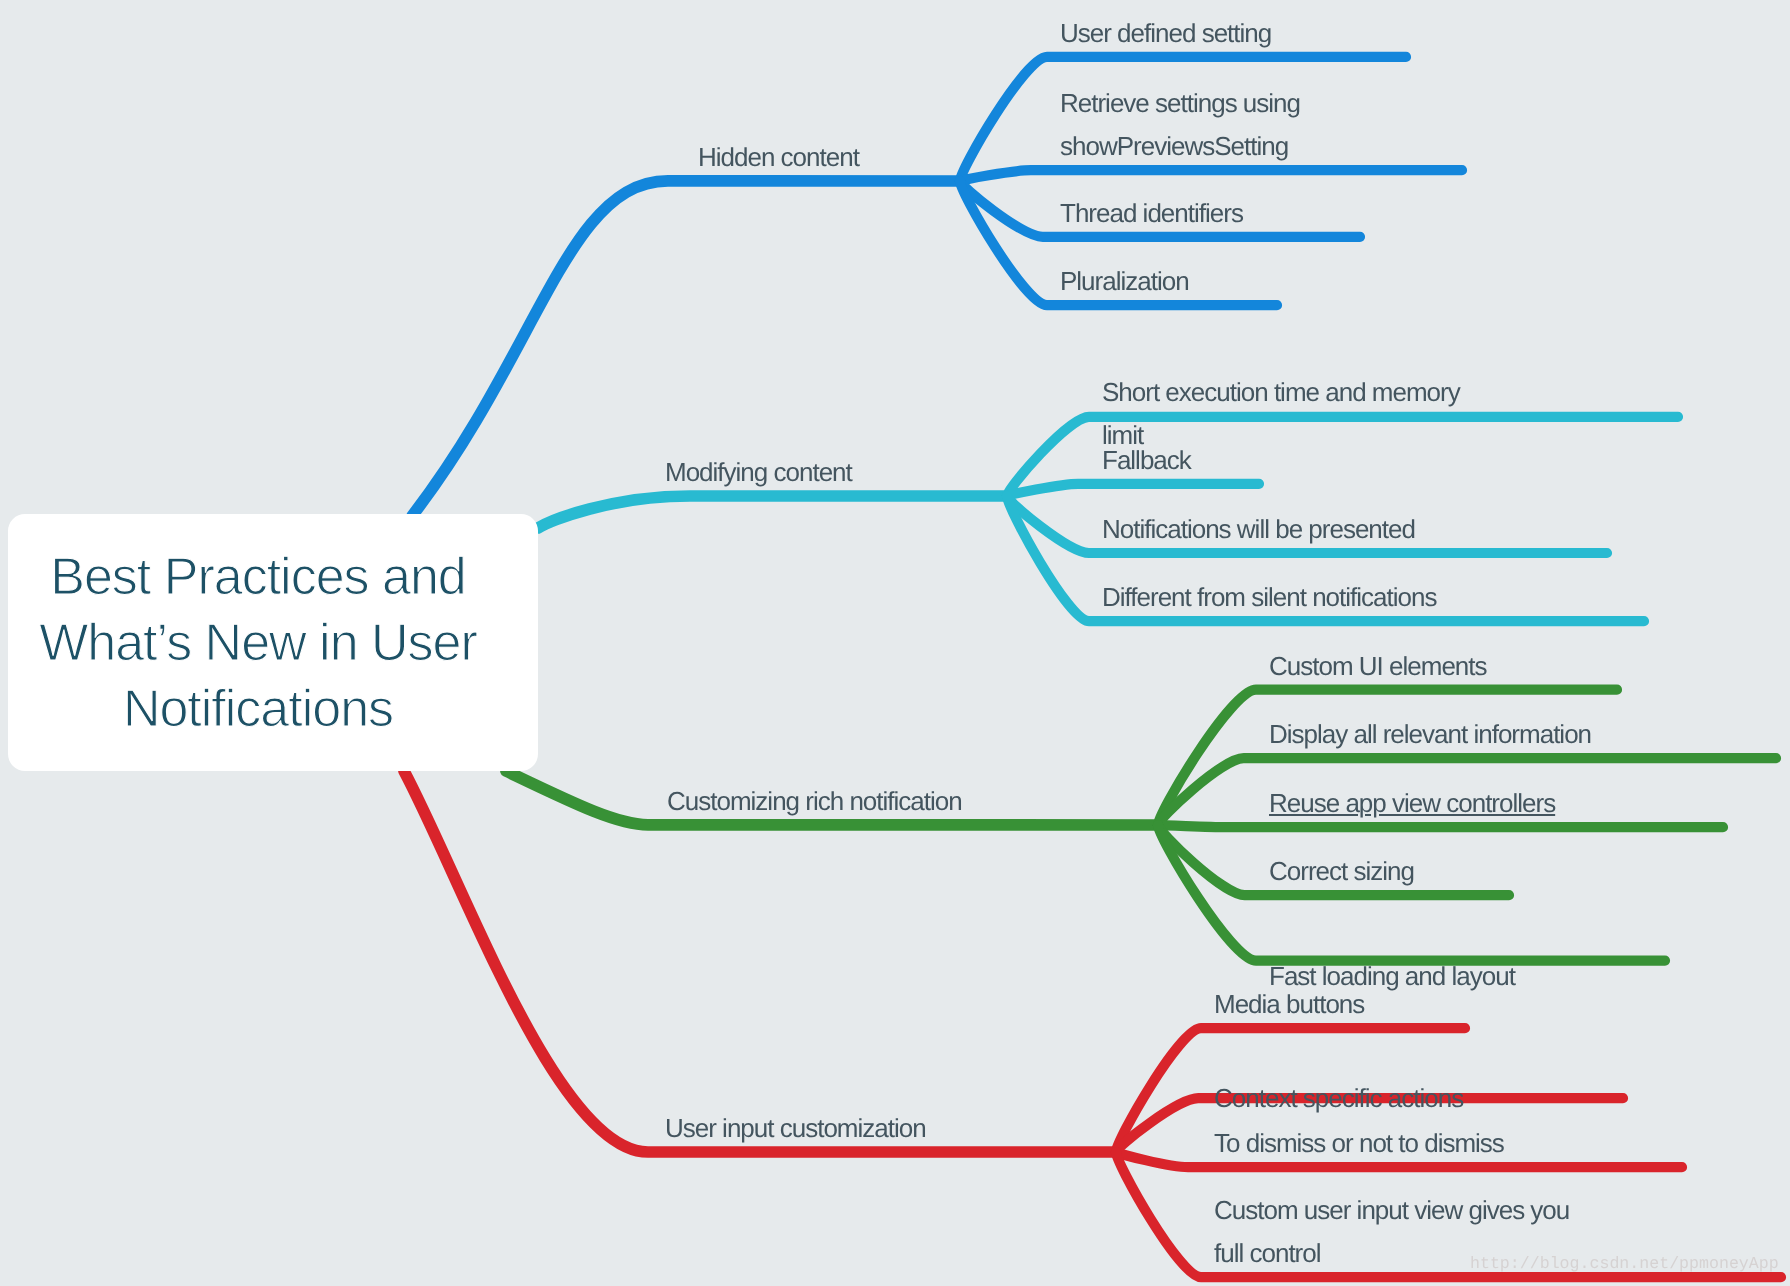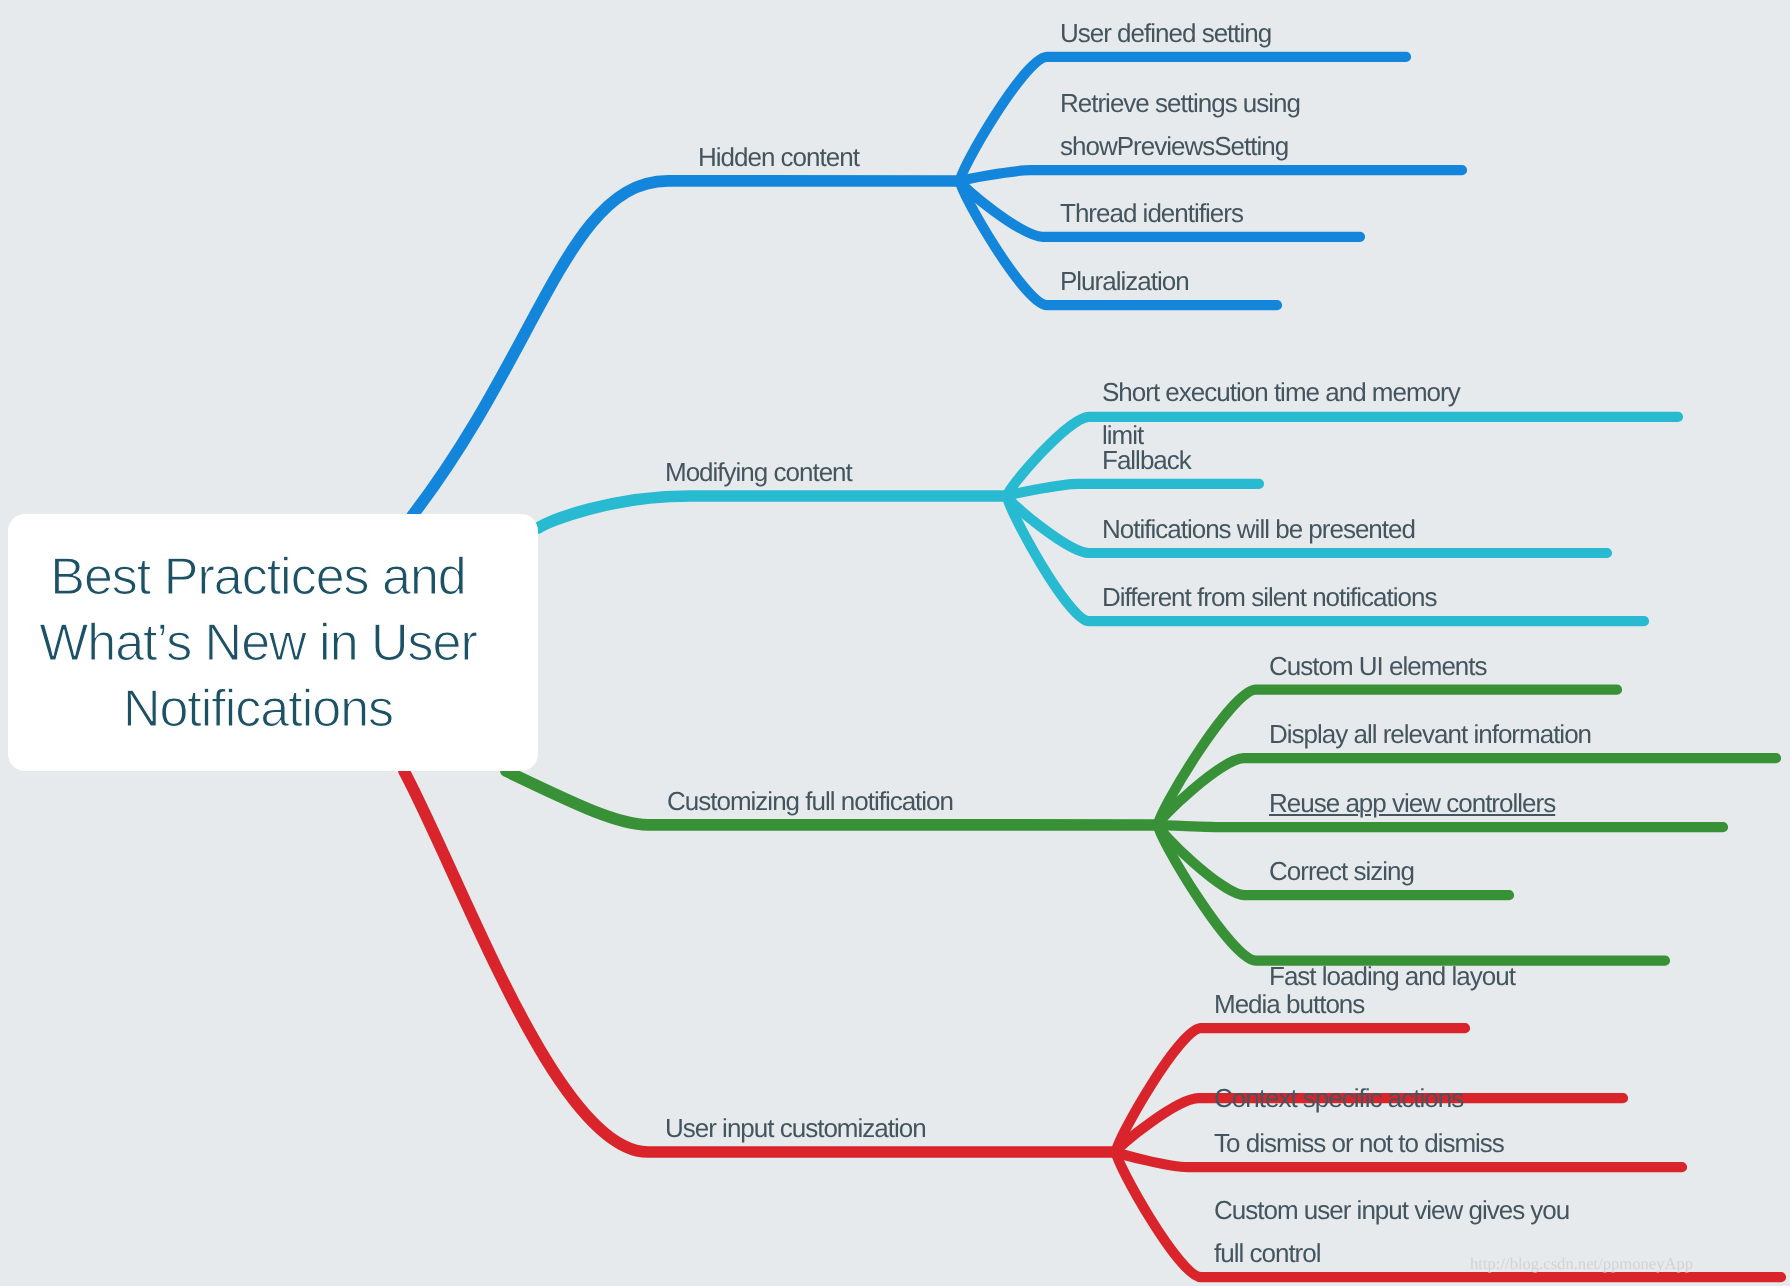--- a/index.html
+++ b/index.html
@@ -13,21 +13,21 @@
        letter-spacing:-1px;white-space:pre;}
   #root-box{position:absolute;left:8px;top:514px;width:530px;height:257px;
             background:#ffffff;border-radius:17px;}
   #root-text{position:absolute;left:8px;top:514px;width:500px;height:257px;
              color:#1d5166;font-size:52px;line-height:66px;text-align:center;
              letter-spacing:-1px;-webkit-text-stroke:1.1px #ffffff;
              display:flex;align-items:center;justify-content:center;
              white-space:pre-line;}
   #watermark{position:absolute;left:1470px;top:1254px;color:#d6d2d2;font-size:16.6px;
              line-height:20px;white-space:pre;
-             font-family:Liberation Serif, serif;}
+             font-family:Liberation Mono, monospace;}
 </style>
 </head>
 <body>
 
 <div id="stage">
   <svg id="branches" viewBox="0 0 1790 1286" xmlns="http://www.w3.org/2000/svg">
       <g>
         <path d="M 412 516 C 540 350, 568 180.8, 668 180.8 L 960 181" stroke="#1386db" stroke-width="11.7" fill="none" stroke-linecap="round" stroke-linejoin="round"></path>
         <path d="M 960 181 C 960 169.8, 1025.3 56.900000000000006, 1047 56.900000000000006 L 1406 56.900000000000006" stroke="#1386db" stroke-width="10.2" fill="none" stroke-linecap="round" stroke-linejoin="round"></path>
         <path d="M 960 181 C 960 180.0, 1013.1 170.2, 1030.862 170.2 L 1462 170.2" stroke="#1386db" stroke-width="10.2" fill="none" stroke-linecap="round" stroke-linejoin="round"></path>
@@ -67,21 +67,21 @@
       <div class="lbl" style="left: 1060px; top: 82px;">Retrieve settings using
 showPreviewsSetting</div>
       <div class="lbl" style="left: 1060px; top: 191.6px;">Thread identifiers</div>
       <div class="lbl" style="left: 1060px; top: 260px;">Pluralization</div>
       <div class="lbl" style="left: 665px; top: 451px;">Modifying content</div>
       <div class="lbl" style="left: 1102px; top: 328.6px; margin-top: 42px;">Short execution time and memory
 limit</div>
       <div class="lbl" style="left: 1102px; top: 438.6px;">Fallback</div>
       <div class="lbl" style="left: 1102px; top: 507.8px;">Notifications will be presented</div>
       <div class="lbl" style="left: 1102px; top: 576px;">Different from silent notifications</div>
-      <div class="lbl" style="left: 667px; top: 780px;">Customizing full notification</div>
+      <div class="lbl" style="left: 667px; top: 780px;">Customizing rich notification</div>
       <div class="lbl" style="left: 1269px; top: 644.5px;">Custom UI elements</div>
       <div class="lbl" style="left: 1269px; top: 713px;">Display all relevant information</div>
       <div class="lbl" style="left: 1269px; top: 782px; text-decoration: underline;">Reuse app view controllers</div>
       <div class="lbl" style="left: 1269px; top: 850px;">Correct sizing</div>
       <div class="lbl" style="left: 1269px; top: 915.4px; margin-top: 40px;">Fast loading and layout</div>
       <div class="lbl" style="left: 665px; top: 1107px;">User input customization</div>
       <div class="lbl" style="left: 1214px; top: 983px;">Media buttons</div>
       <div class="lbl" style="left: 1214px; top: 1053px; margin-top: 24px;">Context specific actions</div>
       <div class="lbl" style="left: 1214px; top: 1122px;">To dismiss or not to dismiss</div>
       <div class="lbl" style="left: 1214px; top: 1189px;">Custom user input view gives you

